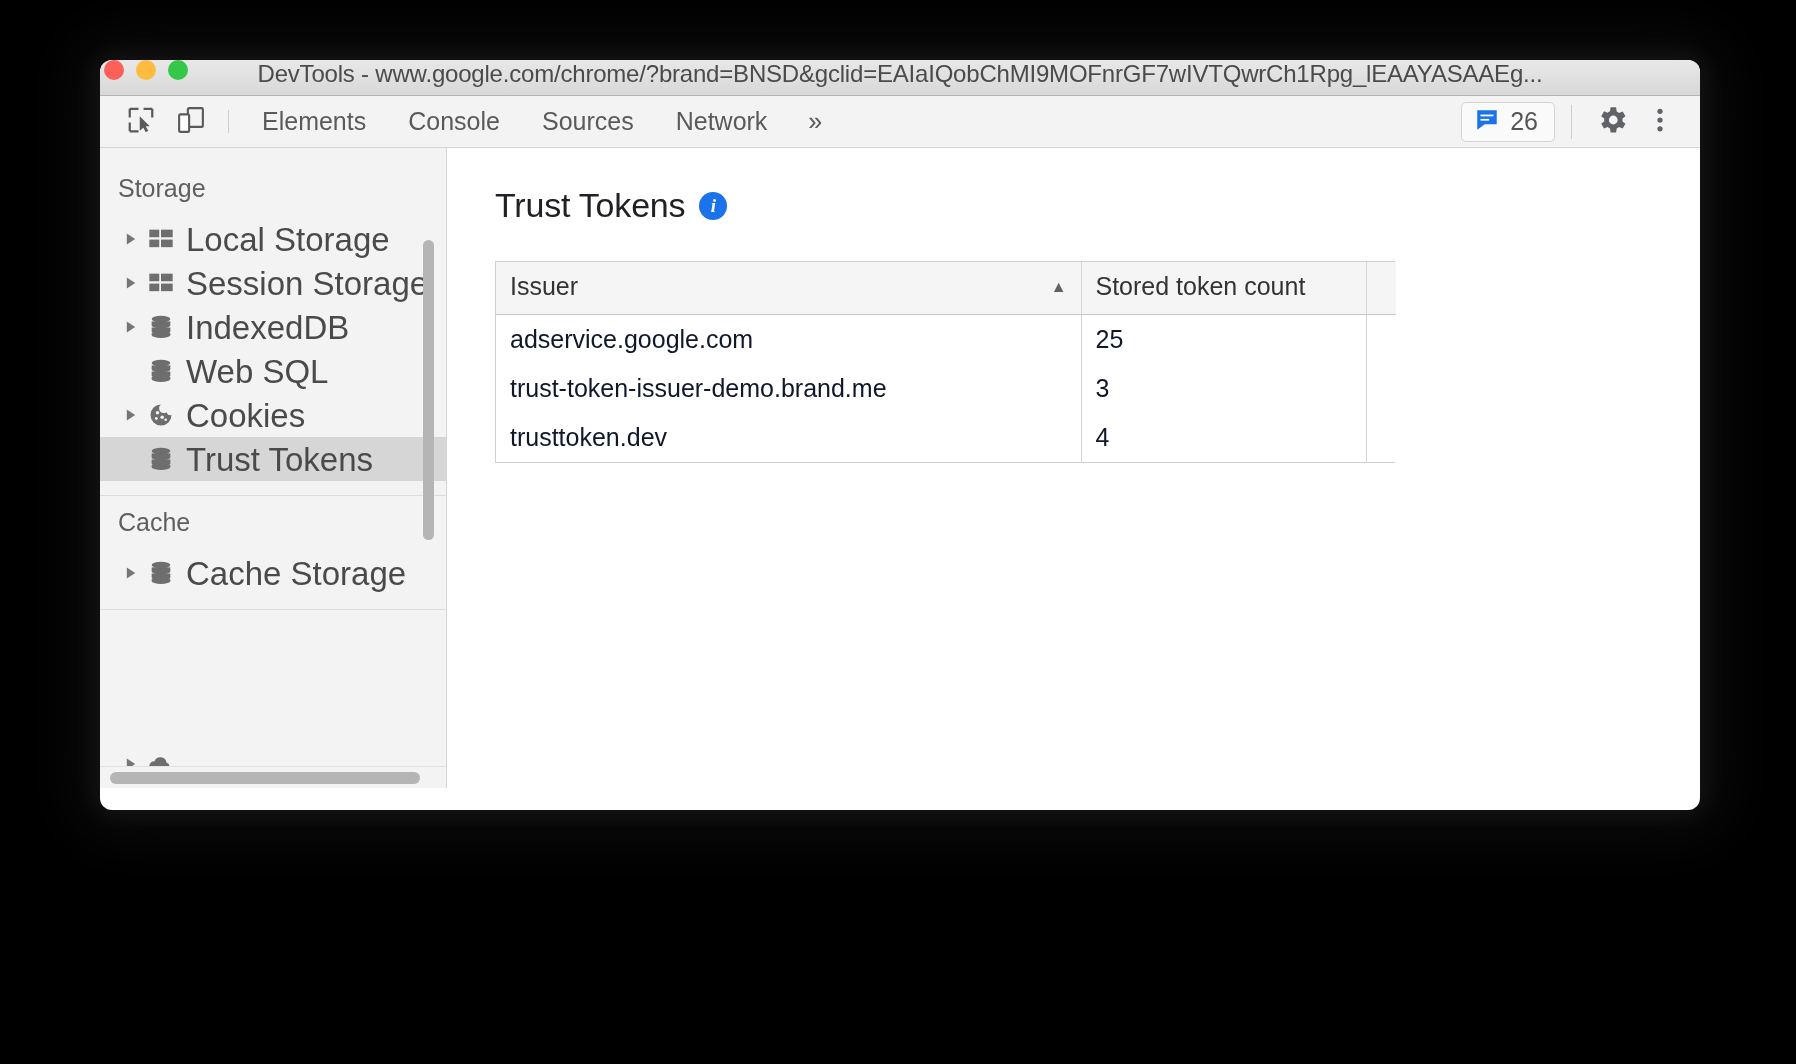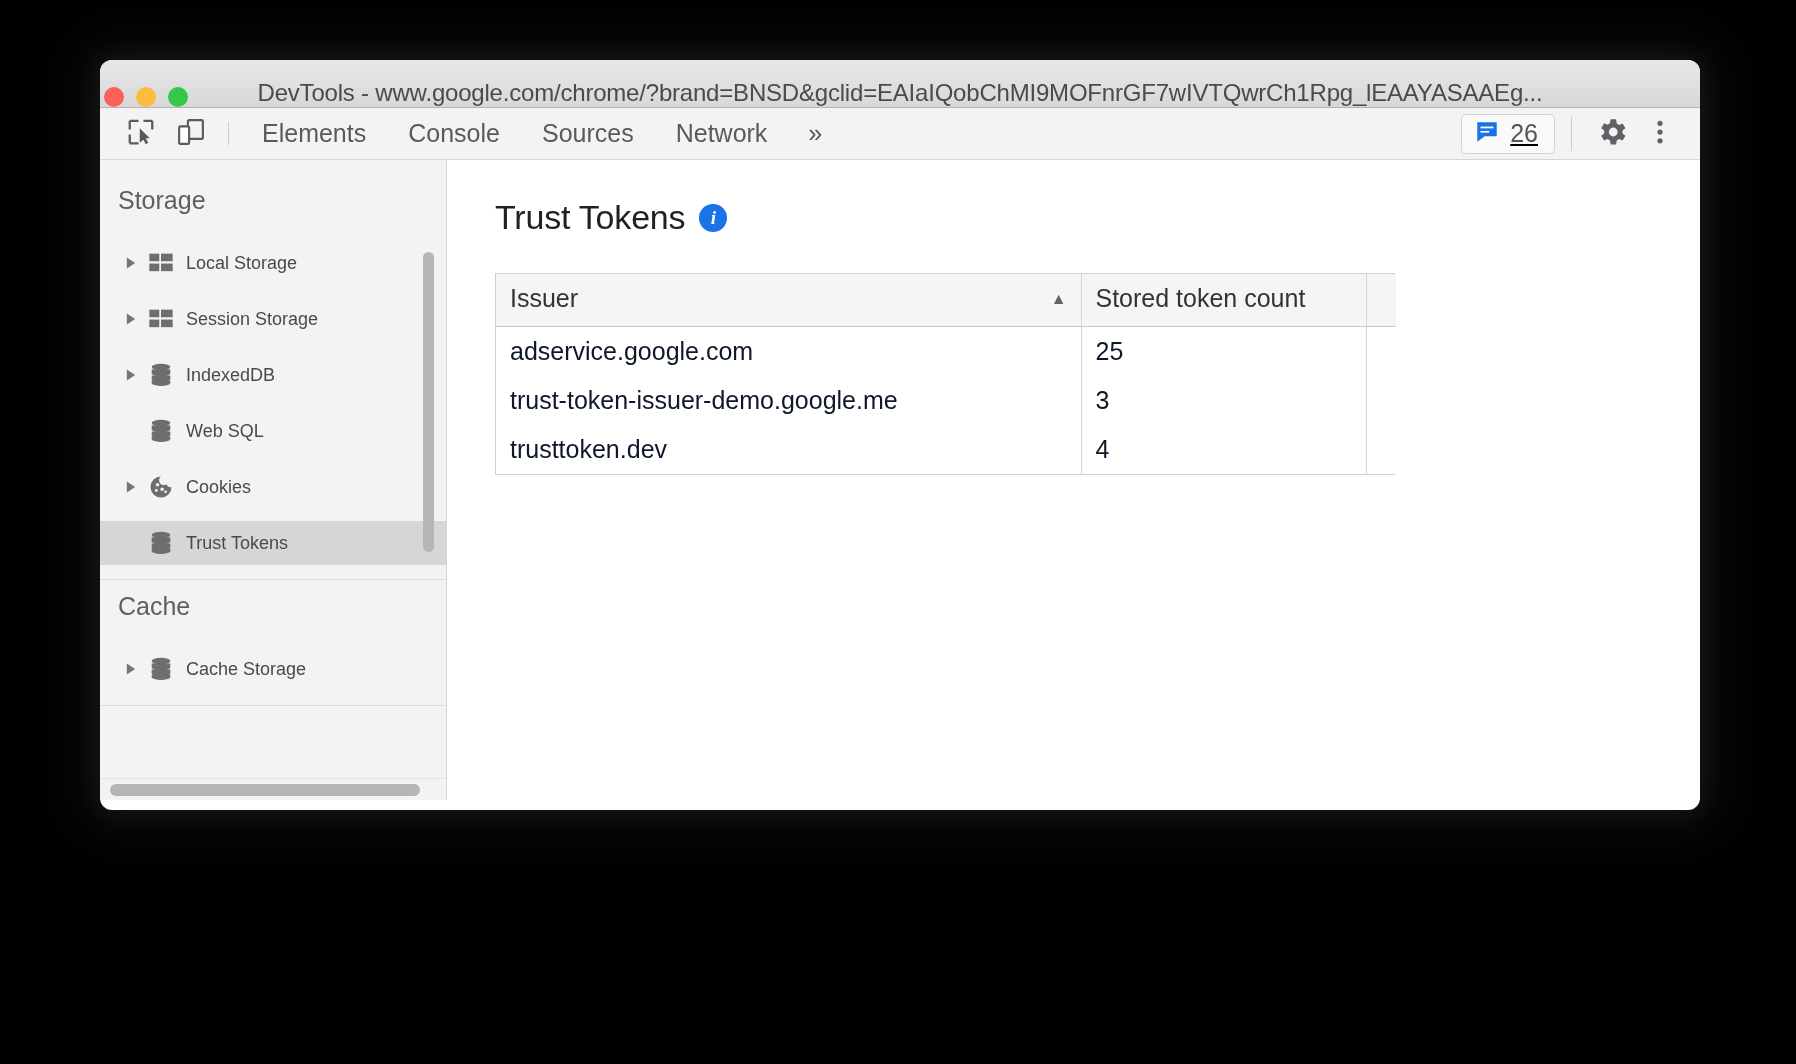--- a/index.html
+++ b/index.html
@@ -28,25 +28,25 @@
     border-radius: 12px;
     overflow: hidden;
     background: #ffffff;
     box-shadow: 0 0 60px 26px rgba(255,255,255,0.045),
                 0 0 26px 8px rgba(255,255,255,0.05);
   }
 
   
   #titlebar {
     position: relative;
-    height: 48px;
+    height: 36px;
     background: linear-gradient(to bottom, #e8e8e8 0%, #d8d8d8 100%);
     border-bottom: 1px solid #b4b4b4;
     display: flex;
-    align-items: flex-end;
+    align-items: flex-start;
     padding-left: 4px;
   }
   .traffic {
     width: 20px; height: 20px;
     border-radius: 50%;
     margin-right: 12px;
     flex: none;
   }
   .traffic.close  { background: #fc6058; }
   .traffic.min    { background: #fdbc40; }
@@ -113,21 +113,20 @@
   }
   #msg-badge {
     display: flex;
     align-items: center;
     gap: 10px;
     border: 1px solid #d3d3d3;
     border-radius: 5px;
     background: #fafafa;
     padding: 5px 16px 5px 12px;
     height: 40px;
-    text-decoration: underline;
   }
   #msg-count { font-size: 25px; color: #555; }
   .right-sep {
     width: 1px; height: 34px;
     background: #cdcdcd;
     margin: 0 16px;
   }
   .icon-slot {
     width: 48px; height: 48px;
     display: flex; align-items: center; justify-content: center;
@@ -153,24 +152,23 @@
   .section-title {
     font-size: 25px;
     color: #5f5f5f;
     padding: 12px 0 14px 18px;
   }
   .tree-item {
     display: flex;
     align-items: center;
     height: 44px;
     padding-left: 18px;
-    font-size: 18px;
+    font-size: 33px;
     color: #4a4a4a;
     white-space: nowrap;
-    margin-top: 12px;
   }
   .tree-item.selected { background: #d6d6d6; }
   .twisty {
     width: 26px; flex: none;
     display: flex; align-items: center; justify-content: center;
   }
   .twisty.empty { visibility: hidden; }
   .tree-icon {
     width: 34px; flex: none;
     display: flex; align-items: center; justify-content: center;
@@ -583,21 +581,21 @@
               <th></th>
             </tr>
           </thead>
           <tbody>
             <tr>
               <td>adservice.google.com</td>
               <td>25</td>
               <td></td>
             </tr>
             <tr>
-              <td>trust-token-issuer-demo.google.me</td>
+              <td>trust-token-issuer-demo.brand.me</td>
               <td>3</td>
               <td></td>
             </tr>
             <tr>
               <td>trusttoken.dev</td>
               <td>4</td>
               <td></td>
             </tr>
           </tbody>
         </table>

